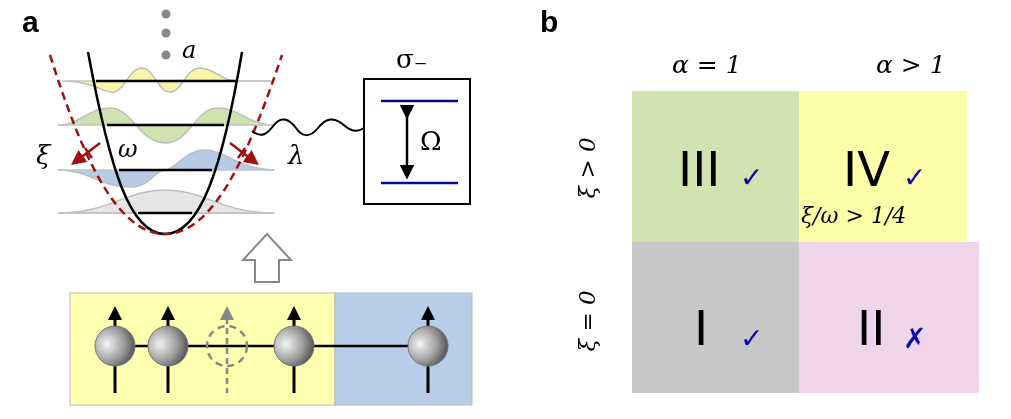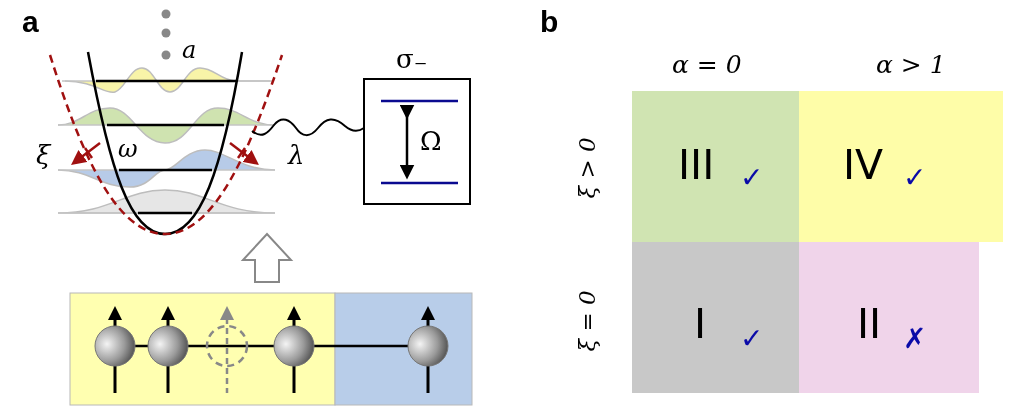--- a/index.html
+++ b/index.html
@@ -1,21 +1,21 @@
 <!DOCTYPE html>
 <html><head>
 <meta charset="utf-8">
 <style>
   html, body { margin:0; padding:0; background:#ffffff; }
   body { width:1011px; height:419px; position:relative; overflow:hidden; font-family:"Liberation Serif", serif; }
   .abs { position:absolute; }
   .panel-label { font-family:"Liberation Sans", sans-serif; font-weight:bold; font-size:30px; color:#000; }
   .serif-it { font-family:"DejaVu Serif", serif; font-style:italic; }
   .cell { position:absolute; }
-  .roman { font-family:"DejaVu Sans", sans-serif; font-size:41px; color:#000; position:absolute; }
+  .roman { font-family:"DejaVu Sans", sans-serif; font-size:48px; color:#000; position:absolute; }
   .cond { font-family:"DejaVu Serif", serif; font-style:italic; font-size:22px; position:absolute; white-space:nowrap; color:#000; }
   .mark { position:absolute; color:#0a0aa8; font-size:28px; font-family:"DejaVu Sans", sans-serif; font-style:italic; font-weight:bold; }
   .col-hdr { position:absolute; font-family:"DejaVu Serif", serif; font-style:italic; font-size:25px; color:#000; white-space:nowrap; }
   .row-hdr { position:absolute; font-family:"DejaVu Serif", serif; font-style:italic; font-size:23px; color:#000; transform:rotate(-90deg); transform-origin:center; white-space:nowrap; }
 </style>
 </head>
 <body>
 
 <div class="abs panel-label" style="left:22px;top:5px;">a</div>
 <div class="abs panel-label" style="left:540px;top:5px;">b</div>
@@ -114,33 +114,34 @@
   </g>
 </svg>
 
 <div class="abs serif-it" style="left:182px;top:36px;font-size:24px;">a</div>
 <div class="abs serif-it" style="left:118px;top:135px;font-size:24px;">ω</div>
 <div class="abs serif-it" style="left:36px;top:140px;font-size:26px;">ξ</div>
 <div class="abs serif-it" style="left:288px;top:140px;font-size:26px;">λ</div>
 <div class="abs" style="left:396px;top:44px;font-size:26px;font-family:'DejaVu Serif',serif;">σ₋</div>
 <div class="abs" style="left:420px;top:126px;font-size:26px;font-family:'DejaVu Serif',serif;">Ω</div>
 
-<div class="col-hdr" style="left:672px;top:50px;">α = 0</div>
+<div class="col-hdr" style="left:672px;top:50px;">α = 1</div>
 <div class="col-hdr" style="left:840px;top:50px;margin-left:36px;">α &gt; 1</div>
 
 <div class="row-hdr" style="left:556px;top:155px;">ξ &gt; 0</div>
 <div class="row-hdr" style="left:556px;top:308px;">ξ = 0</div>
 
 <div class="cell" style="left:632px;top:91px;width:167px;height:151px;background:#d0e4b2;">
   <div class="roman" style="left:46px;top:50px;">III</div>
   <div class="mark" style="left:108px;top:70px;">✓</div>
 </div>
-<div class="cell" style="left:799px;top:91px;width:204px;height:151px;background:#fefda8;">
+<div class="cell" style="left:799px;top:91px;width:168px;height:151px;background:#fefda8;">
   <div class="roman" style="left:44px;top:50px;">IV</div>
   <div class="mark" style="left:104px;top:70px;">✓</div>
+  <div class="cond" style="left:2px;top:112px;">ξ/ω &gt; 1/4</div>
 </div>
 <div class="cell" style="left:632px;top:242px;width:167px;height:151px;background:#c8c8c8;">
   <div class="roman" style="left:62px;top:58px;">I</div>
   <div class="mark" style="left:108px;top:80px;">✓</div>
 </div>
 <div class="cell" style="left:799px;top:242px;width:180px;height:151px;background:#f0d4ea;">
   <div class="roman" style="left:58px;top:58px;">II</div>
   <div class="mark" style="left:104px;top:80px;">✗</div>
 </div>
 

